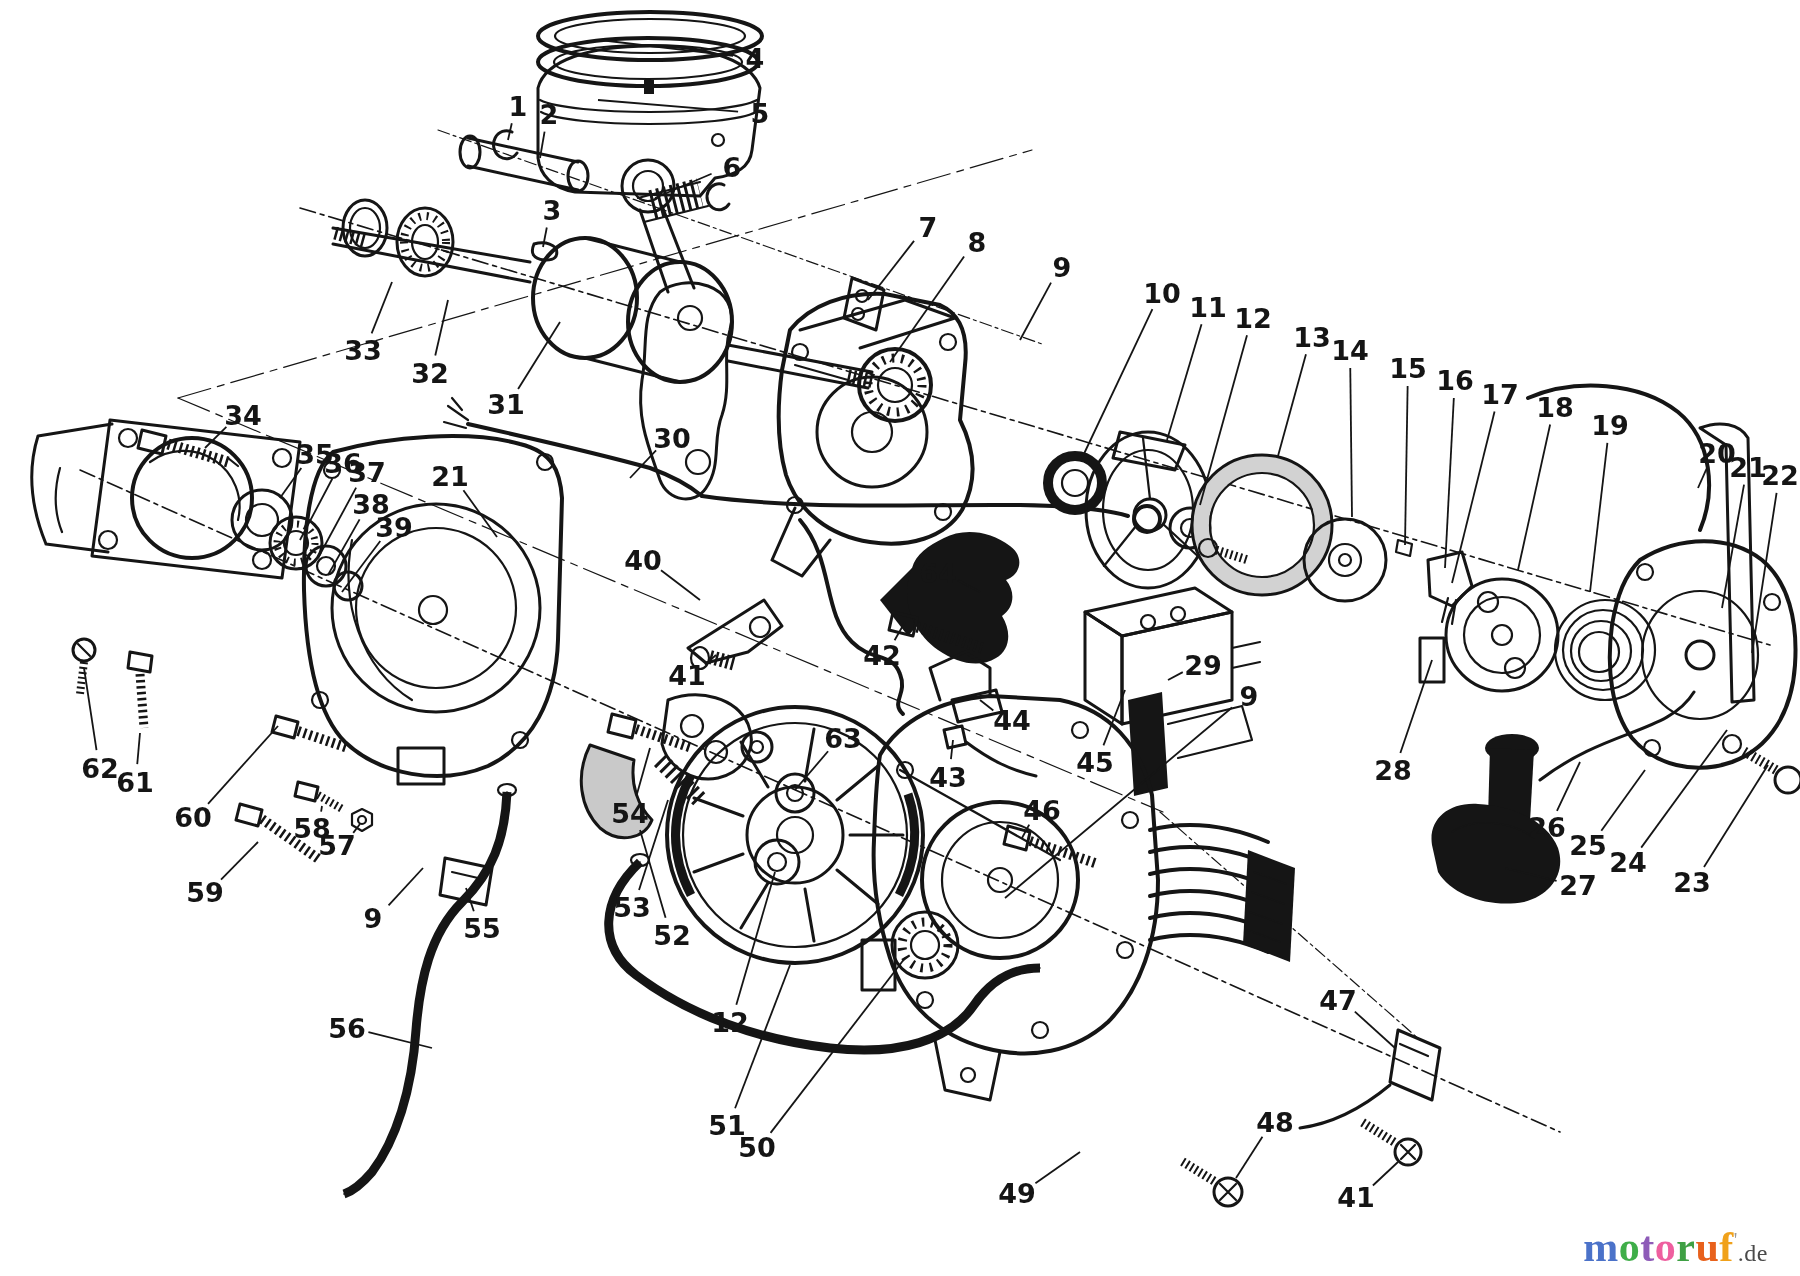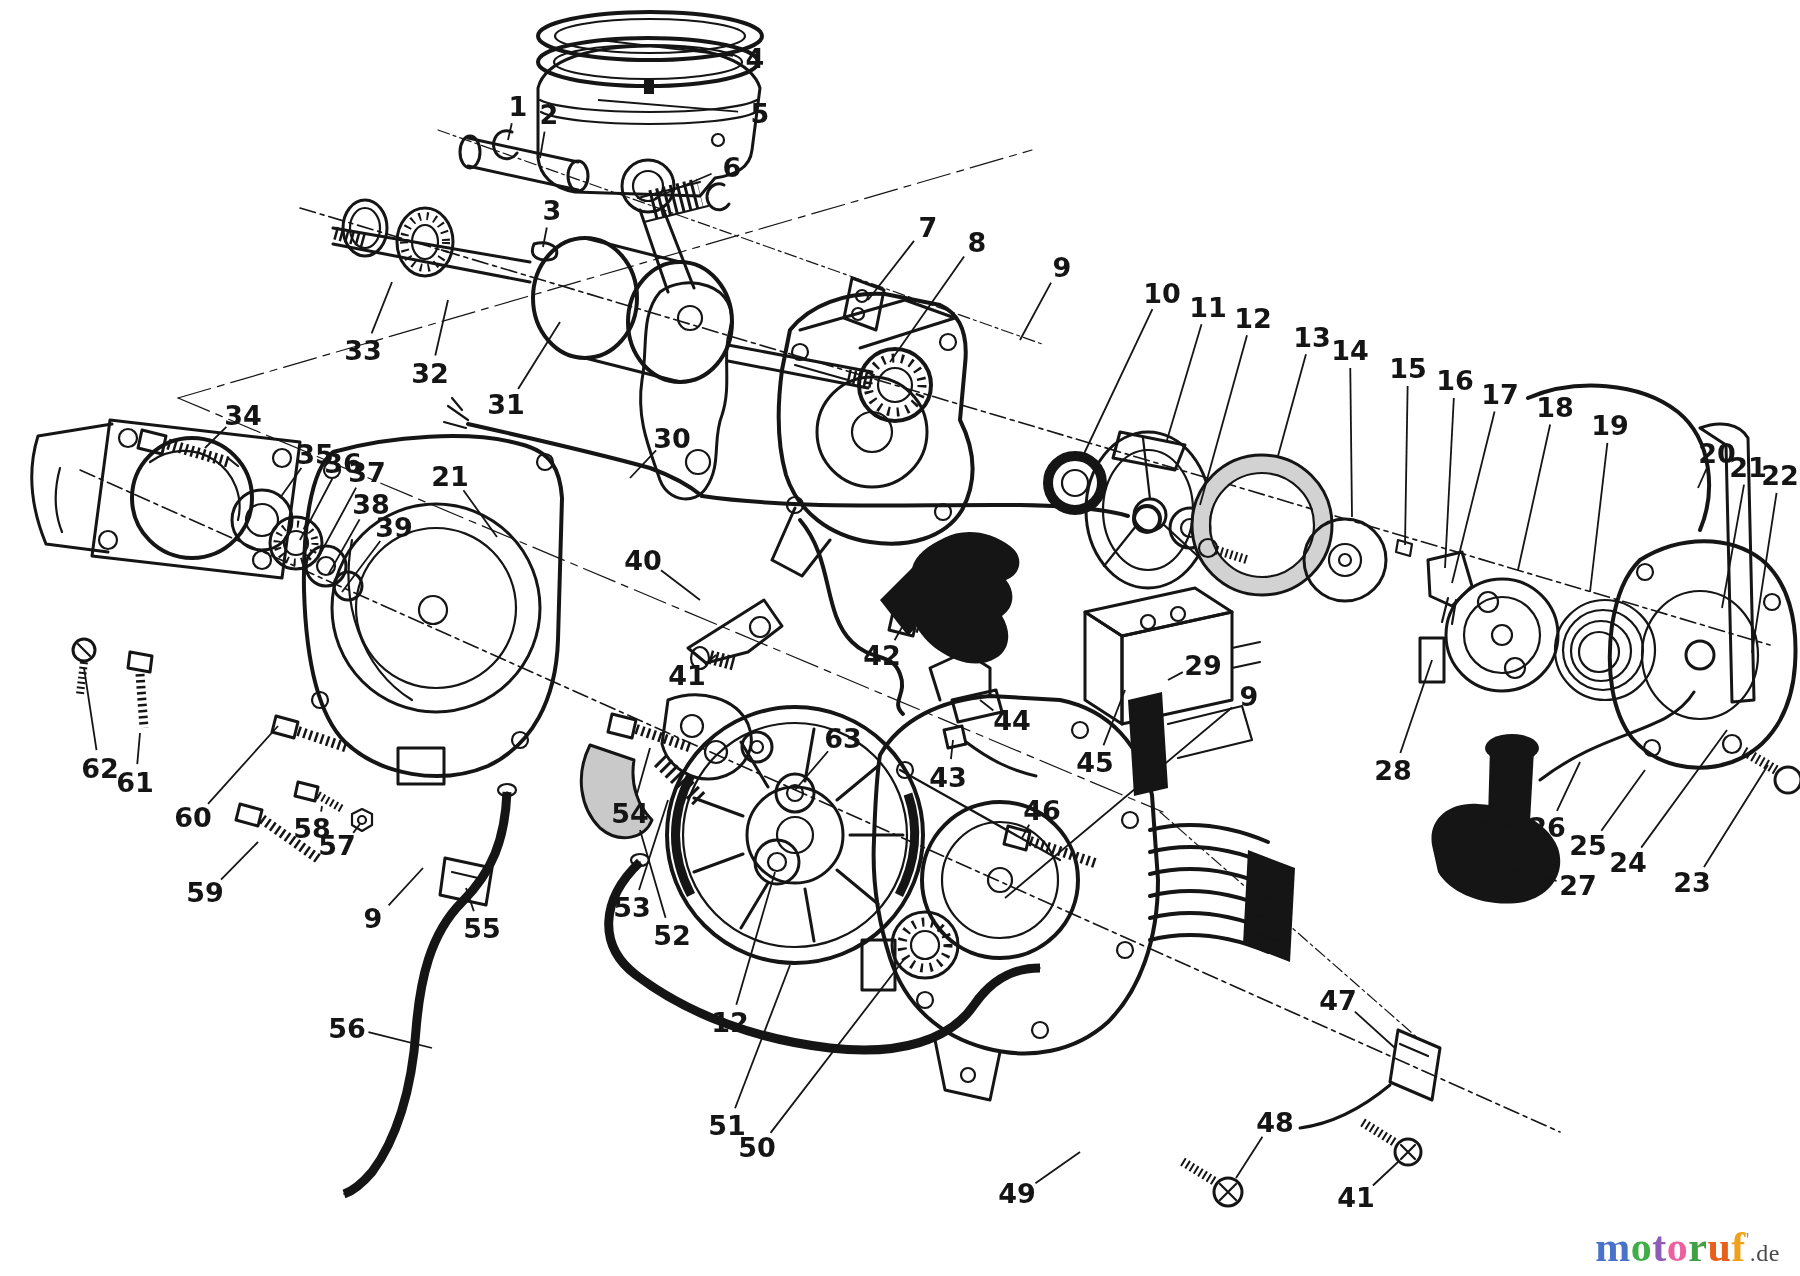--- a/index.html
+++ b/index.html
@@ -11,21 +11,21 @@
   .s15{fill:none;stroke:#151515;stroke-width:1.6;stroke-linecap:round;stroke-linejoin:round}
   .s2{fill:none;stroke:#151515;stroke-width:2.2;stroke-linecap:round;stroke-linejoin:round}
   .s3{fill:none;stroke:#151515;stroke-width:3;stroke-linecap:round;stroke-linejoin:round}
   .s4{fill:none;stroke:#151515;stroke-width:4;stroke-linecap:round;stroke-linejoin:round}
   .blk{fill:#151515;stroke:none}
   .gry{fill:#c9c9c9;stroke:#151515;stroke-width:3;stroke-linejoin:round}
   .stip{fill:none;stroke:#d2d2d2;stroke-width:16}
   .thread{stroke:#151515;fill:none}
   .plabel{font-family:"DejaVu Sans",sans-serif;font-weight:700;font-size:27px;fill:#151515;text-anchor:middle}
   .leader{stroke:#151515;stroke-width:1.8}
-  #logo{position:absolute;right:20px;bottom:8px;font-family:"Liberation Serif",serif;
+  #logo{position:absolute;right:32px;bottom:8px;font-family:"Liberation Serif",serif;
         font-size:42px;font-weight:700;letter-spacing:.5px;white-space:nowrap;line-height:1}
   #logo .suffix{font-size:24px;font-weight:400}
   #logo .mark{font-size:20px;font-weight:400;vertical-align:14px}
 </style>
 </head>
 <body>
 
 <div id="stage">
   <svg id="diagram-svg" width="1800" height="1276" viewBox="0 0 1800 1276">
 

